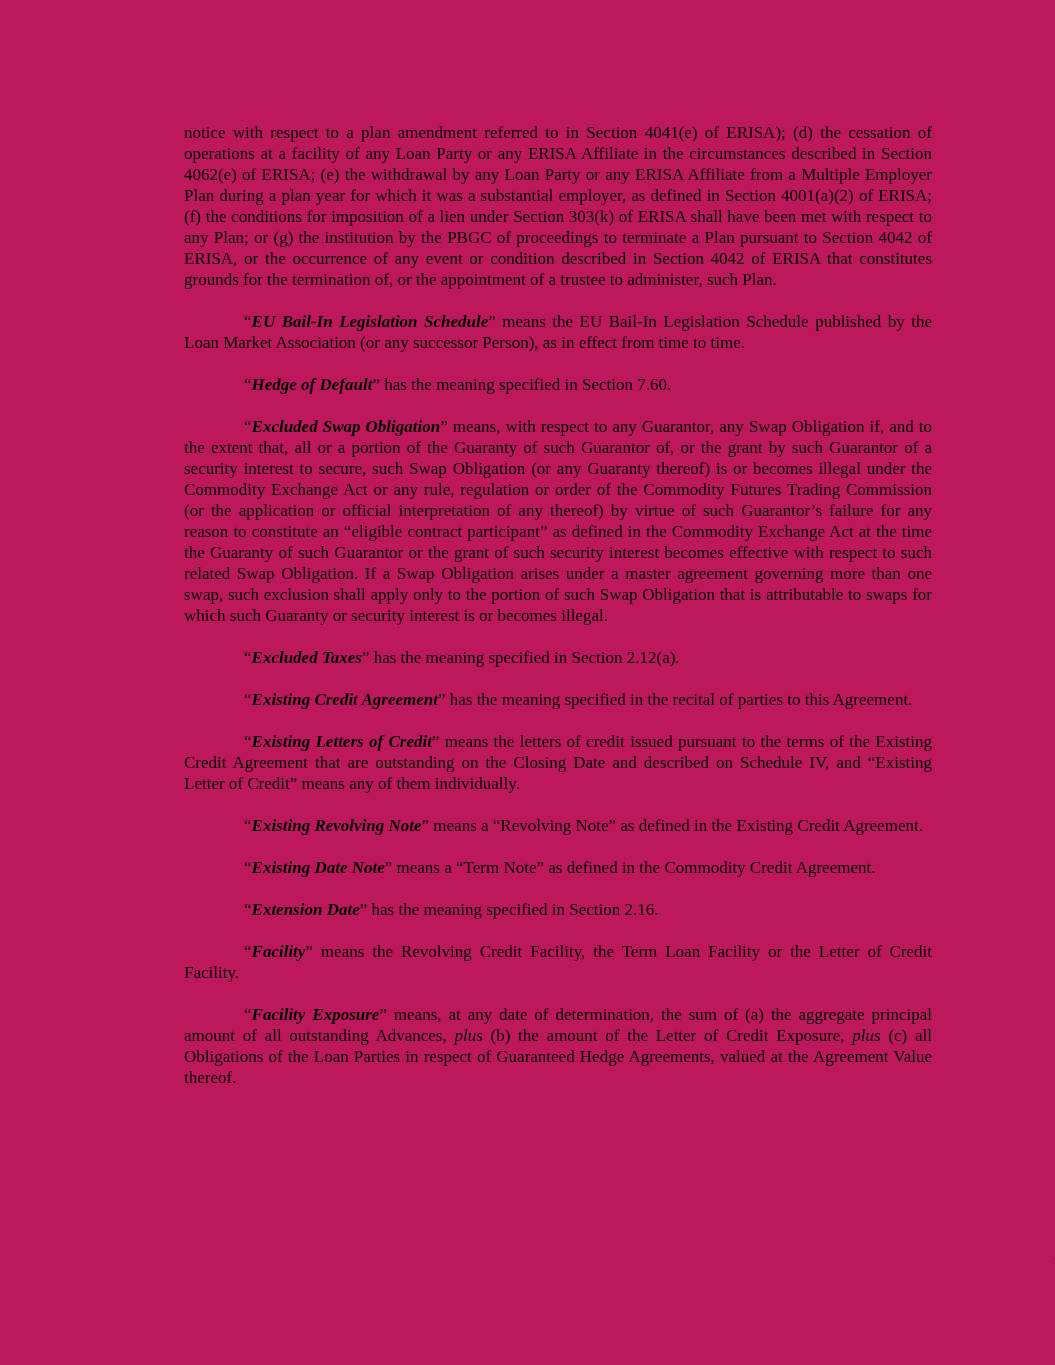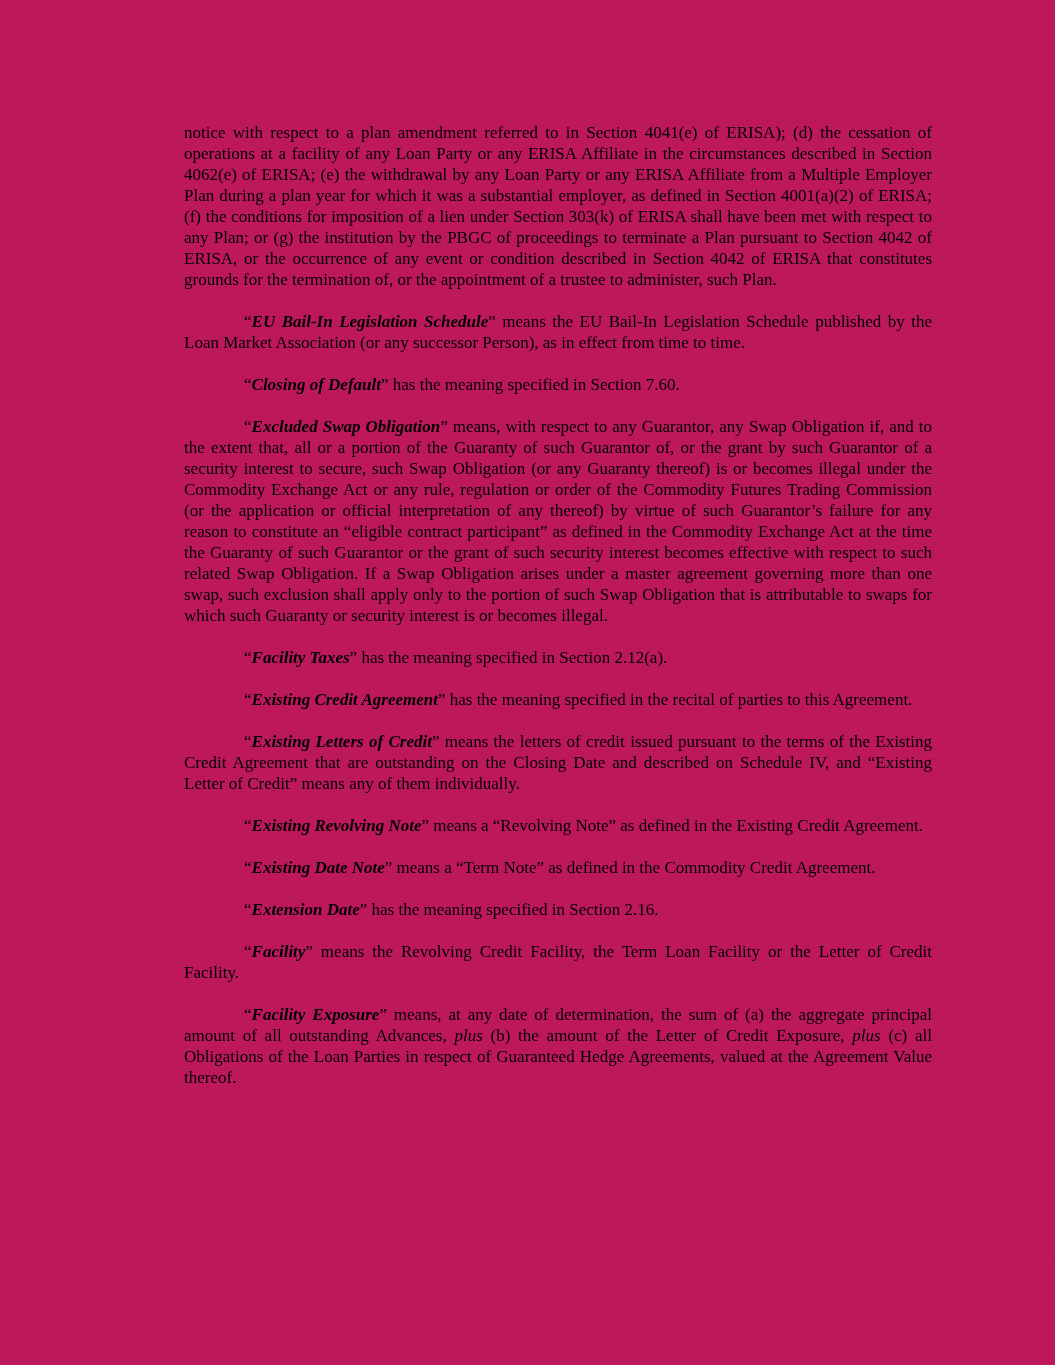--- a/index.html
+++ b/index.html
@@ -47,23 +47,23 @@
     font-style: italic;
   }
 </style>
 </head>
 <body>
 
 <div class="page">
   <div class="doc-body">
       <p class="para no-indent"><span class="normal">notice with respect to a plan amendment referred to in Section 4041(e) of ERISA); (d) the cessation of operations at a facility of any Loan Party or any ERISA Affiliate in the circumstances described in Section 4062(e) of ERISA; (e) the withdrawal by any Loan Party or any ERISA Affiliate from a Multiple Employer Plan during a plan year for which it was a substantial employer, as defined in Section 4001(a)(2) of ERISA; (f) the conditions for imposition of a lien under Section 303(k) of ERISA shall have been met with respect to any Plan; or (g) the institution by the PBGC of proceedings to terminate a Plan pursuant to Section 4042 of ERISA, or the occurrence of any event or condition described in Section 4042 of ERISA that constitutes grounds for the termination of, or the appointment of a trustee to administer, such Plan.</span></p>
       <p class="para"><span class="normal">“</span><span class="bold-italic">EU Bail-In Legislation Schedule</span><span class="normal">” means the EU Bail-In Legislation Schedule published by the Loan Market Association (or any successor Person), as in effect from time to time.</span></p>
-      <p class="para"><span class="normal">“</span><span class="bold-italic">Closing of Default</span><span class="normal">” has the meaning specified in Section 7.60.</span></p>
+      <p class="para"><span class="normal">“</span><span class="bold-italic">Hedge of Default</span><span class="normal">” has the meaning specified in Section 7.60.</span></p>
       <p class="para"><span class="normal">“</span><span class="bold-italic">Excluded Swap Obligation</span><span class="normal">” means, with respect to any Guarantor, any Swap Obligation if, and to the extent that, all or a portion of the Guaranty of such Guarantor of, or the grant by such Guarantor of a security interest to secure, such Swap Obligation (or any Guaranty thereof) is or becomes illegal under the Commodity Exchange Act or any rule, regulation or order of the Commodity Futures Trading Commission (or the application or official interpretation of any thereof) by virtue of such Guarantor’s failure for any reason to constitute an “eligible contract participant” as defined in the Commodity Exchange Act at the time the Guaranty of such Guarantor or the grant of such security interest becomes effective with respect to such related Swap Obligation.  If a Swap Obligation arises under a master agreement governing more than one swap, such exclusion shall apply only to the portion of such Swap Obligation that is attributable to swaps for which such Guaranty or security interest is or becomes illegal.</span></p>
-      <p class="para"><span class="normal">“</span><span class="bold-italic">Facility Taxes</span><span class="normal">” has the meaning specified in Section 2.12(a).</span></p>
+      <p class="para"><span class="normal">“</span><span class="bold-italic">Excluded Taxes</span><span class="normal">” has the meaning specified in Section 2.12(a).</span></p>
       <p class="para"><span class="normal">“</span><span class="bold-italic">Existing Credit Agreement</span><span class="normal">” has the meaning specified in the recital of parties to this Agreement.</span></p>
       <p class="para"><span class="normal">“</span><span class="bold-italic">Existing Letters of Credit</span><span class="normal">” means the letters of credit issued pursuant to the terms of the Existing Credit Agreement that are outstanding on the Closing Date and described on Schedule IV, and “Existing Letter of Credit” means any of them individually.</span></p>
       <p class="para"><span class="normal">“</span><span class="bold-italic">Existing Revolving Note</span><span class="normal">” means a “Revolving Note” as defined in the Existing Credit Agreement.</span></p>
       <p class="para"><span class="normal">“</span><span class="bold-italic">Existing Date Note</span><span class="normal">” means a “Term Note” as defined in the Commodity Credit Agreement.</span></p>
       <p class="para"><span class="normal">“</span><span class="bold-italic">Extension Date</span><span class="normal">” has the meaning specified in Section 2.16.</span></p>
       <p class="para"><span class="normal">“</span><span class="bold-italic">Facility</span><span class="normal">” means the Revolving Credit Facility, the Term Loan Facility or the Letter of Credit Facility.</span></p>
       <p class="para"><span class="normal">“</span><span class="bold-italic">Facility Exposure</span><span class="normal">” means, at any date of determination, the sum of (a) the aggregate principal amount of all outstanding Advances, </span><span class="italic">plus</span><span class="normal"> (b) the amount of the Letter of Credit Exposure, </span><span class="italic">plus</span><span class="normal"> (c) all Obligations of the Loan Parties in respect of Guaranteed Hedge Agreements, valued at the Agreement Value thereof.</span></p>
     </div>
   <div class="page-number">16</div>
 </div>

